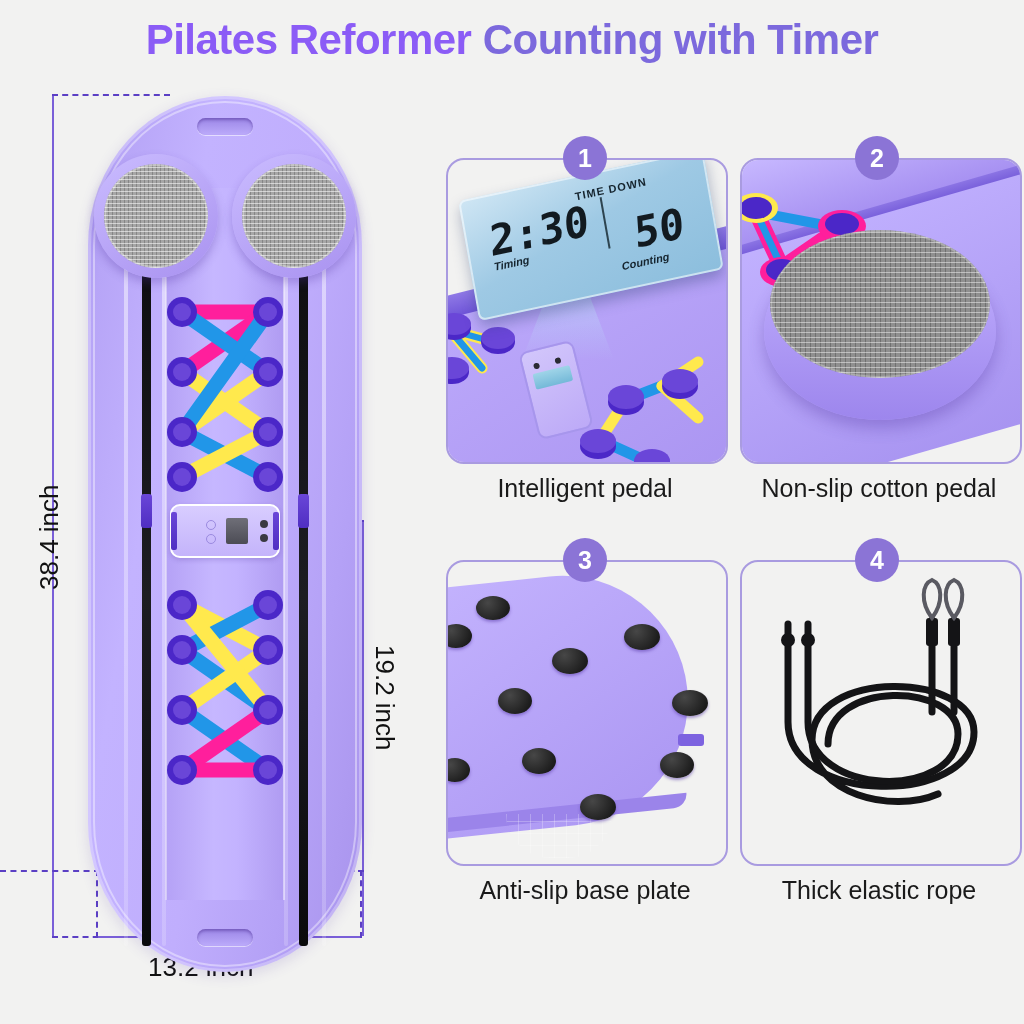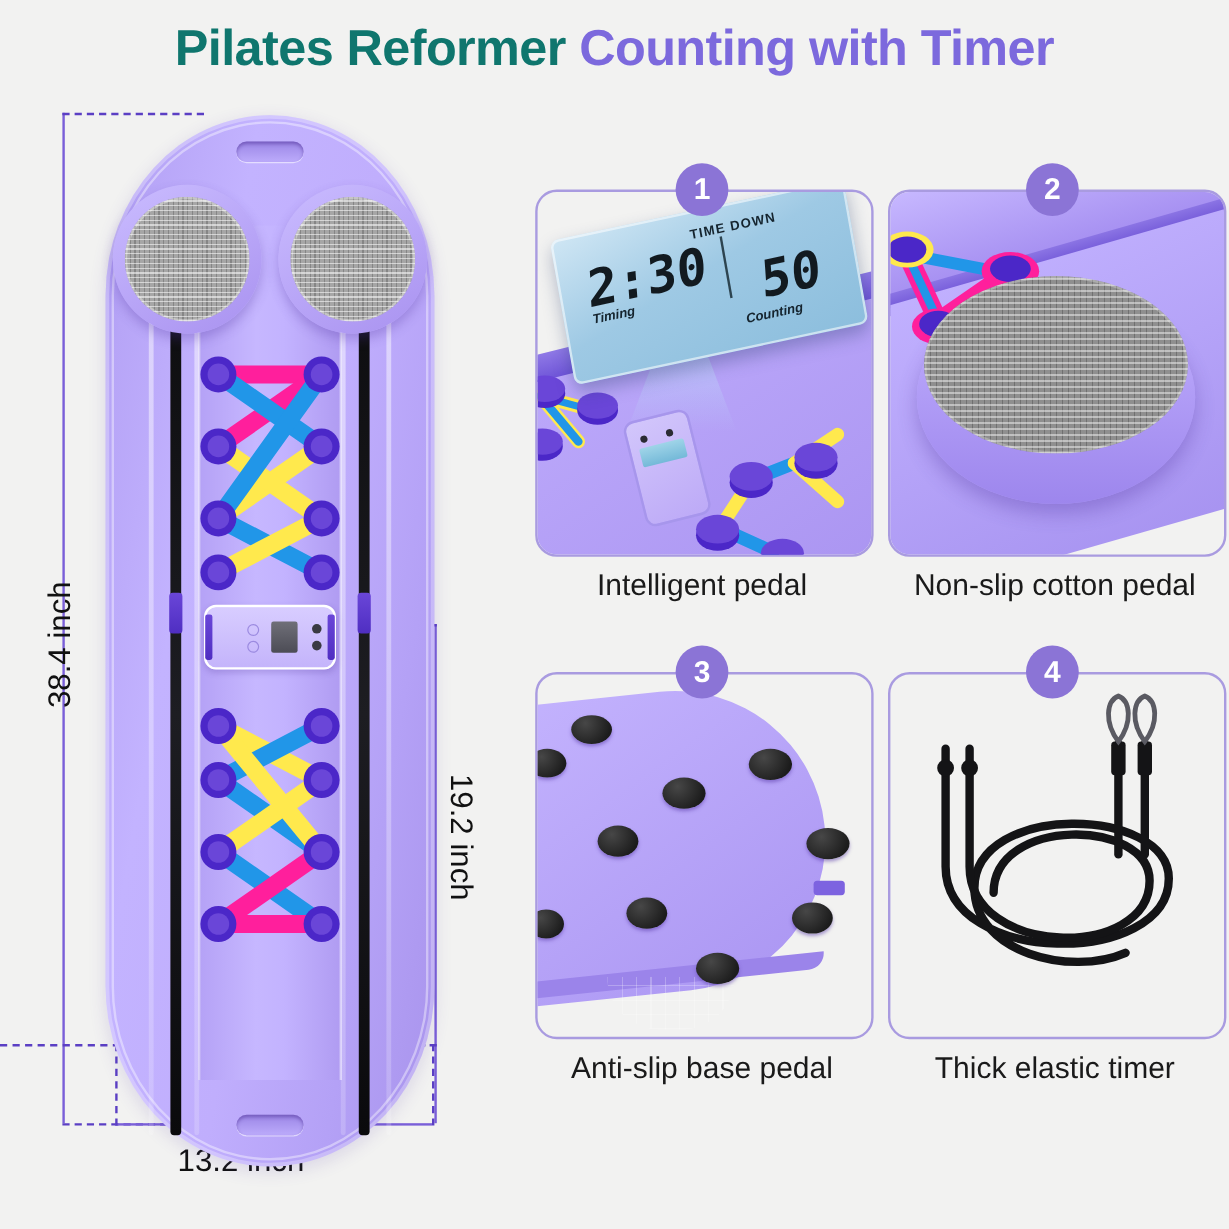--- a/index.html
+++ b/index.html
@@ -19,21 +19,21 @@
   #title {
     position: absolute;
     left: 0; top: 16px;
     width: 1024px;
     text-align: center;
     font-size: 42px;
     font-weight: bold;
     letter-spacing: -0.5px;
     white-space: nowrap;
   }
-  #title .t-dark { color: #0f766e; }
+  #title .t-dark { color: #8b5cf6; }
   #title .t-accent { color: #7c69dd; }
 
   
   #hero {
     position: absolute;
     left: 0; top: 80px;
     width: 432px; height: 944px;
   }
 
   
@@ -514,21 +514,21 @@
     <div class="foot" style="left:104px; top:86px; width:36px; height:26px;"></div>
     <div class="foot" style="left:176px; top:62px; width:36px; height:26px;"></div>
     <div class="foot" style="left:50px; top:126px; width:34px; height:26px;"></div>
     <div class="foot" style="left:224px; top:128px; width:36px; height:26px;"></div>
     <div class="foot" style="left:74px; top:186px; width:34px; height:26px;"></div>
     <div class="foot" style="left:-8px; top:196px; width:30px; height:24px;"></div>
     <div class="foot" style="left:212px; top:190px; width:34px; height:26px;"></div>
     <div class="foot" style="left:132px; top:232px; width:36px; height:26px;"></div>
   </div>
 </div>
-<div class="caption" style="left:446px; top:876px; width:278px;">Anti-slip base pedal</div>
+<div class="caption" style="left:446px; top:876px; width:278px;">Anti-slip base plate</div>
 
 <div class="badge" style="left:855px; top:538px;">4</div>
 <div class="panel" style="left:740px; top:560px; width:278px; height:302px;">
   <svg class="rope-svg" viewBox="0 0 278 302">
     <g fill="none" stroke="#141416" stroke-width="7" stroke-linecap="round">
       <path d="M46 62 L46 160 C46 244, 232 244, 232 170 C232 110, 70 106, 70 178 C70 232, 150 252, 196 232"></path>
       <path d="M66 62 L66 160 C66 236, 216 238, 216 172 C216 120, 86 118, 86 182"></path>
       <path d="M190 58 L190 150" stroke-width="7"></path>
       <path d="M212 58 L212 150" stroke-width="7"></path>
     </g>
@@ -537,13 +537,13 @@
       <circle cx="66" cy="78" r="7"></circle>
       <rect x="184" y="56" width="12" height="28" rx="3"></rect>
       <rect x="206" y="56" width="12" height="28" rx="3"></rect>
     </g>
     <g fill="none" stroke="#5a5a62" stroke-width="4">
       <path d="M190 56 C178 40, 180 22, 190 18 C200 22, 202 40, 190 56 Z"></path>
       <path d="M212 56 C200 40, 202 22, 212 18 C222 22, 224 40, 212 56 Z"></path>
     </g>
   </svg>
 </div>
-<div class="caption" style="left:740px; top:876px; width:278px;">Thick elastic timer</div>
+<div class="caption" style="left:740px; top:876px; width:278px;">Thick elastic rope</div>
 
 </body></html>

